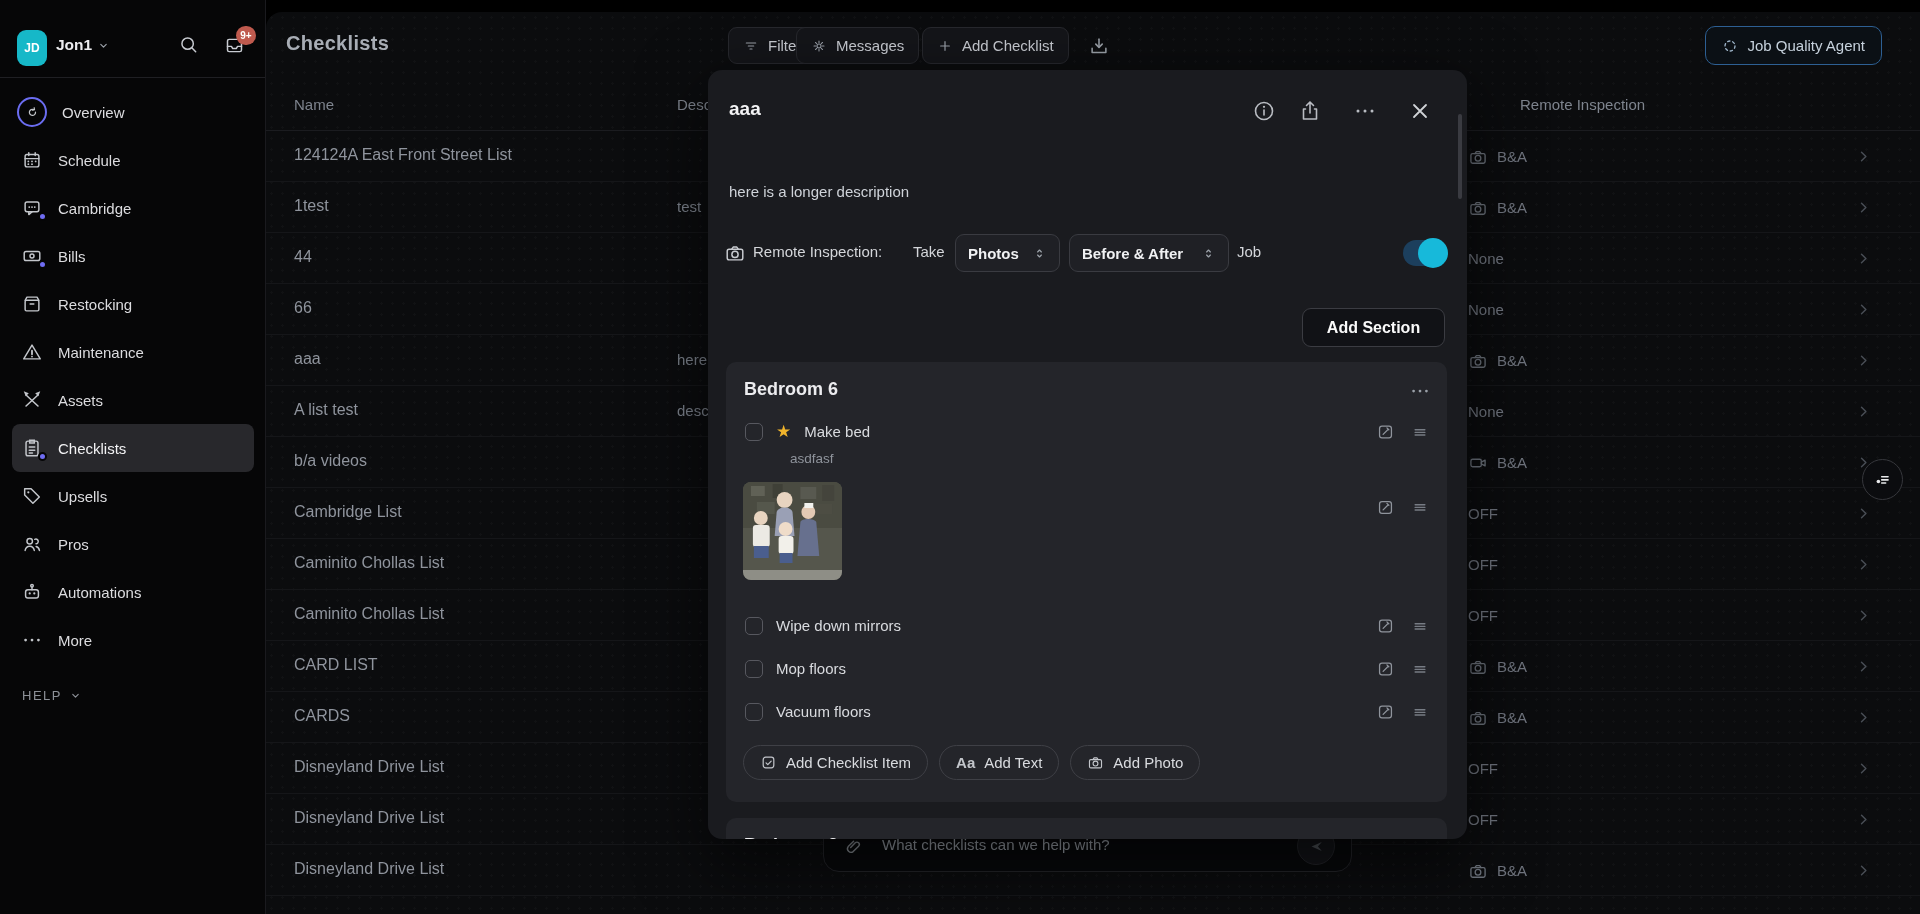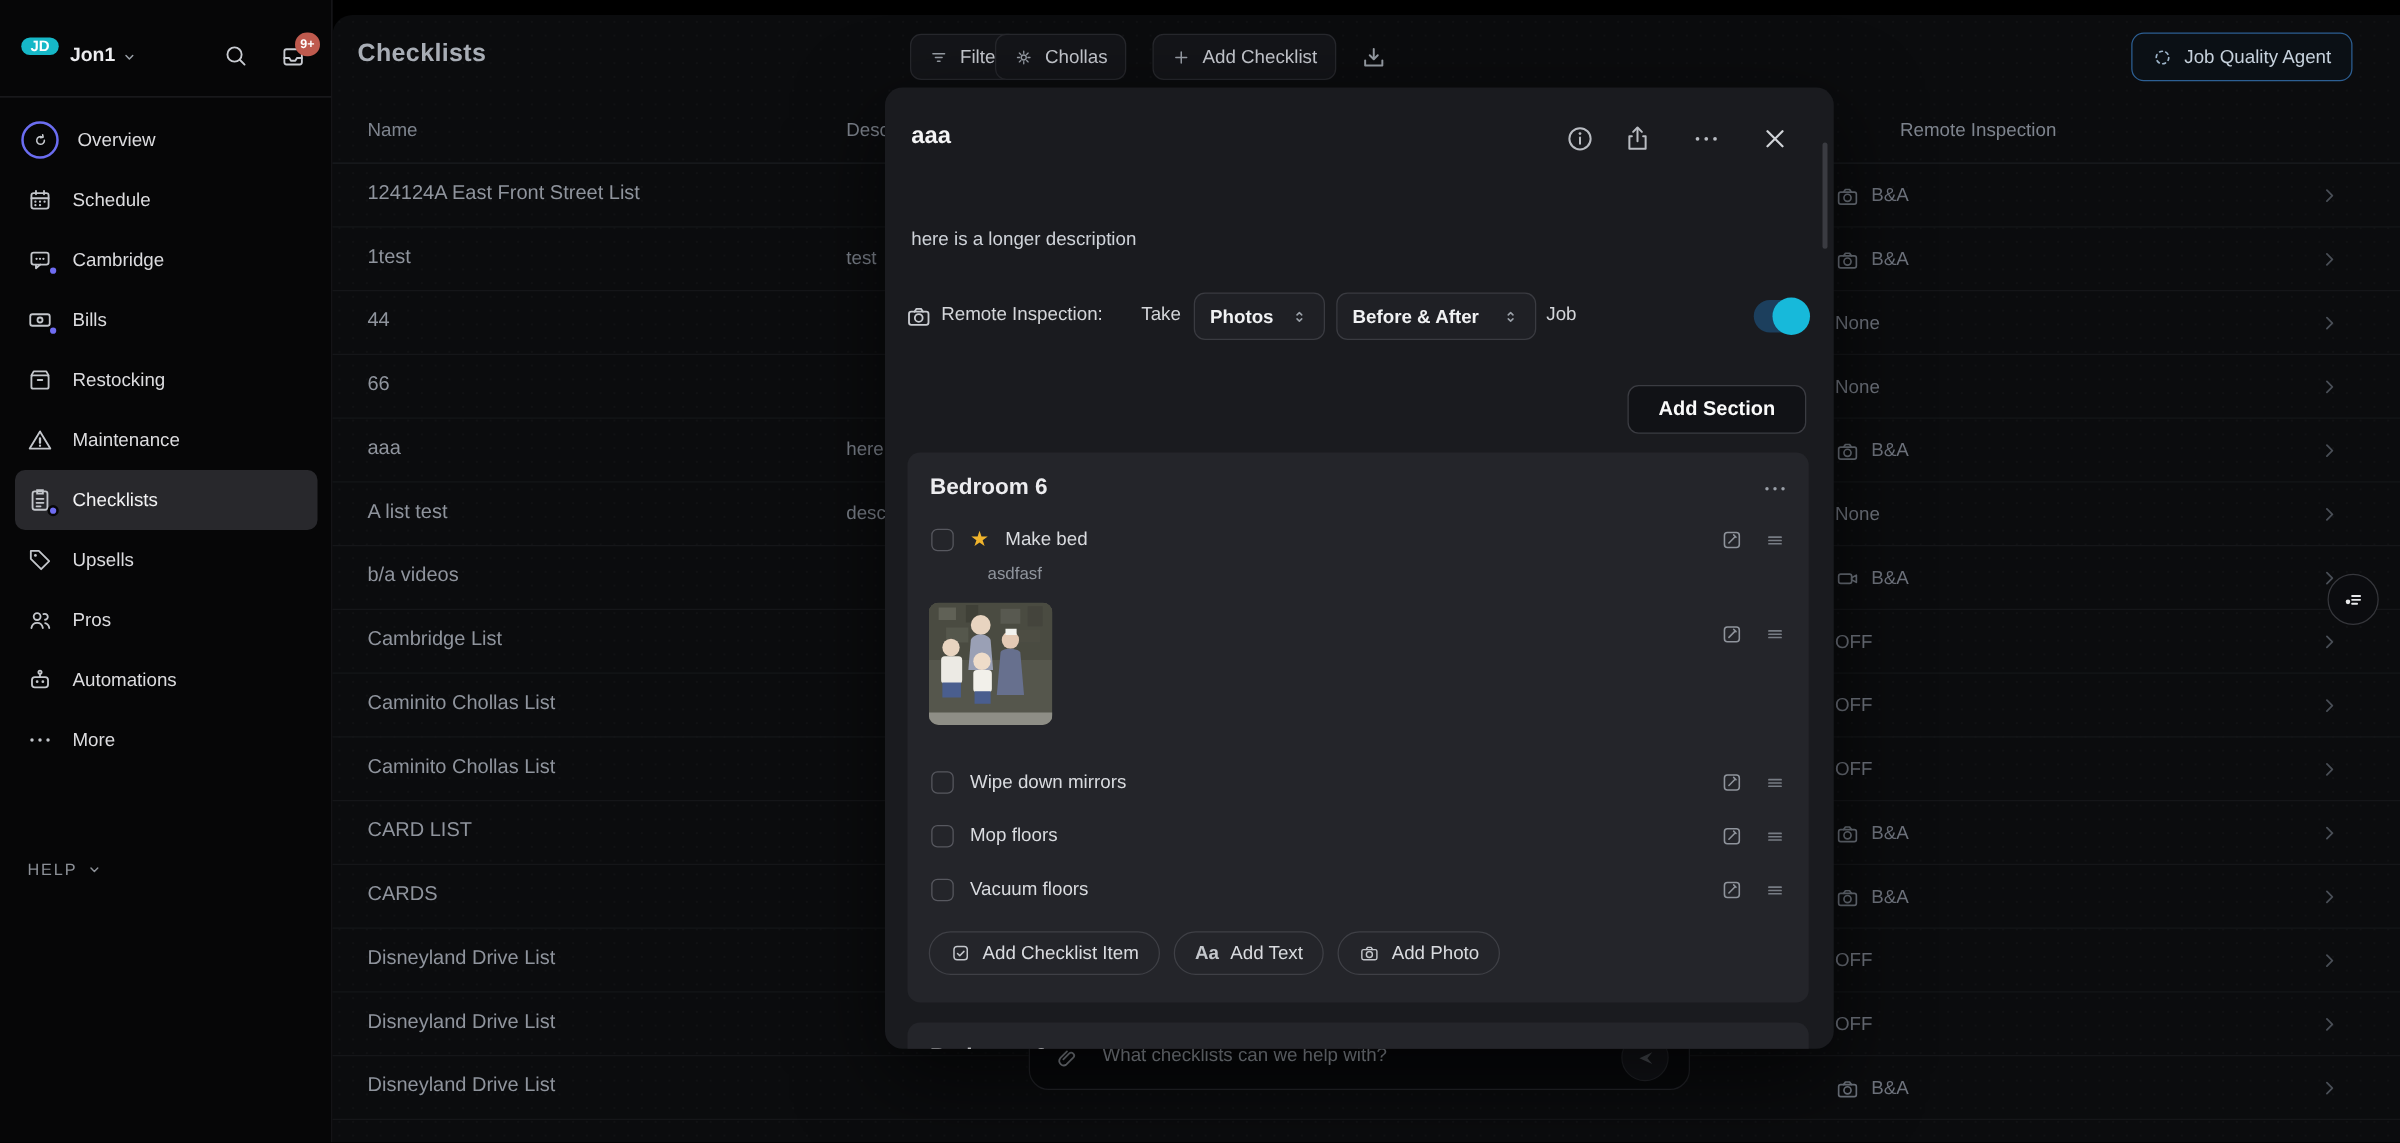--- a/index.html
+++ b/index.html
@@ -2,21 +2,21 @@
 <html><head>
 <meta charset="utf-8">
 <style>
   * { margin:0; padding:0; box-sizing:border-box; }
   html,body { width:1920px; height:914px; overflow:hidden; background:#000; font-family:"Liberation Sans", sans-serif; }
   .app { position:relative; width:1920px; height:914px; background:#000; }
 
   
   .sidebar { position:absolute; left:0; top:0; width:266px; height:914px; background:#060607; border-right:1px solid #1a1a1e; }
   .side-top { position:relative; height:78px; border-bottom:1px solid #1f1f23; }
-  .avatar { position:absolute; left:17px; top:30px; width:30px; height:14px; border-radius:9px; background:#16b8c8; color:#fff; font-size:12px; font-weight:bold; display:flex; align-items:center; justify-content:center; }
+  .avatar { position:absolute; left:17px; top:30px; width:30px; height:36px; border-radius:9px; background:#16b8c8; color:#fff; font-size:12px; font-weight:bold; display:flex; align-items:center; justify-content:center; }
   .user-name { position:absolute; left:56px; top:36px; font-size:15.5px; font-weight:bold; color:#ececef; }
   .user-chev { position:absolute; left:97px; top:39px; width:13px; height:13px; color:#9aa0a8; }
   .side-search { position:absolute; left:178px; top:34px; width:21px; height:21px; color:#c8cbd1; }
   .side-inbox { position:absolute; left:224px; top:35px; width:21px; height:21px; color:#c8cbd1; }
   .inbox-badge { position:absolute; left:236px; top:26px; min-width:20px; height:19px; padding:0 4px; border-radius:10px; background:#bf5a4e; color:#fff; font-size:10px; font-weight:bold; display:flex; align-items:center; justify-content:center; }
   .nav { position:absolute; left:0; top:88px; width:266px; }
   .nav-item { position:relative; height:48px; margin:0 12px; border-radius:8px; display:flex; align-items:center; cursor:pointer; }
   .nav-item.active { background:#28282c; }
   .nav-ico { position:relative; width:22px; height:22px; margin-left:9px; color:#c3c6cb; flex:0 0 auto; }
   .nav-ico.ring { width:30px; height:30px; margin-left:5px; border:2px solid #6b6df1; border-radius:50%; display:flex; align-items:center; justify-content:center; }
@@ -199,20 +199,32 @@
         <div class="nav-item">
     <span class="nav-ico">
             <svg viewBox="0 0 24 24" fill="none" stroke="currentColor" stroke-width="1.6" stroke-linecap="round" stroke-linejoin="round">
               <path d="M12 4.5 21 19.5H3z"></path>
               <path d="M12 10.5v4M12 17h.01" stroke-width="2"></path>
             </svg>
           </span>
     <span class="nav-label">Maintenance</span>
 
   </div>
+        <div class="nav-item">
+    <span class="nav-ico">
+            <svg viewBox="0 0 24 24" fill="none" stroke="currentColor" stroke-width="1.7" stroke-linecap="round">
+              <path d="m5.5 6.5 13 12"></path>
+              <path d="m18.5 6.5-13 12"></path>
+              <path d="M5.5 6.5 4.5 4l2.5 1z" fill="currentColor"></path>
+              <path d="m18.5 6.5 1-2.5-2.5 1z" fill="currentColor"></path>
+            </svg>
+          </span>
+    <span class="nav-label">Assets</span>
+
+  </div>
         <div class="nav-item active">
     <span class="nav-ico">
             <svg viewBox="0 0 24 24" fill="none" stroke="currentColor" stroke-width="1.6" stroke-linecap="round">
               <rect x="5.5" y="4.5" width="13" height="16" rx="2"></rect>
               <path d="M9.5 3.5h5v3h-5z"></path>
               <path d="M9 11h6M9 14.5h6M9 17.5h3.5"></path>
             </svg>
           </span>
     <span class="nav-label">Checklists</span>
     <span class="nav-dot"></span>
@@ -279,21 +291,21 @@
       <svg viewBox="0 0 24 24" fill="none" stroke="currentColor" stroke-width="1.8" stroke-linecap="round">
           <path d="M5 7.5h14M8 12h8M10.5 16.5h3"></path>
         </svg>
       <span>Filter</span>
     </button>
     <button class="pill pill-defaults">
       <svg viewBox="0 0 24 24" fill="none" stroke="currentColor" stroke-width="1.6" stroke-linecap="round">
           <circle cx="12" cy="12" r="3"></circle>
           <path d="M12 4.5V7M12 17v2.5M4.5 12H7M17 12h2.5M6.7 6.7l1.8 1.8M15.5 15.5l1.8 1.8M17.3 6.7l-1.8 1.8M8.5 15.5l-1.8 1.8"></path>
         </svg>
-      <span>Chollas</span>
+      <span>Messages</span>
     </button>
     <button class="pill pill-add">
       <svg viewBox="0 0 24 24" fill="none" stroke="currentColor" stroke-width="1.8" stroke-linecap="round">
           <path d="M12 5.5v13M5.5 12h13"></path>
         </svg>
       <span>Add Checklist</span>
     </button>
     <span class="dl-icon">
         <svg viewBox="0 0 24 24" fill="none" stroke="currentColor" stroke-width="1.7" stroke-linecap="round" stroke-linejoin="round">
           <path d="M12 4.5V13"></path>

